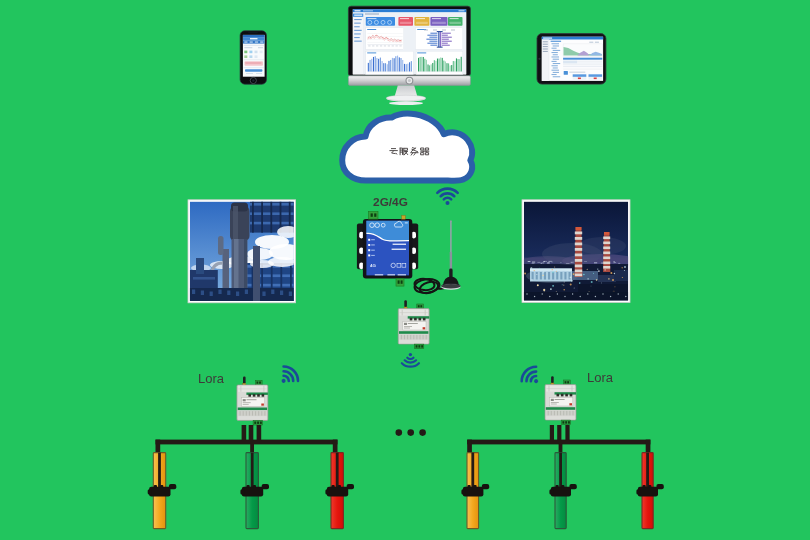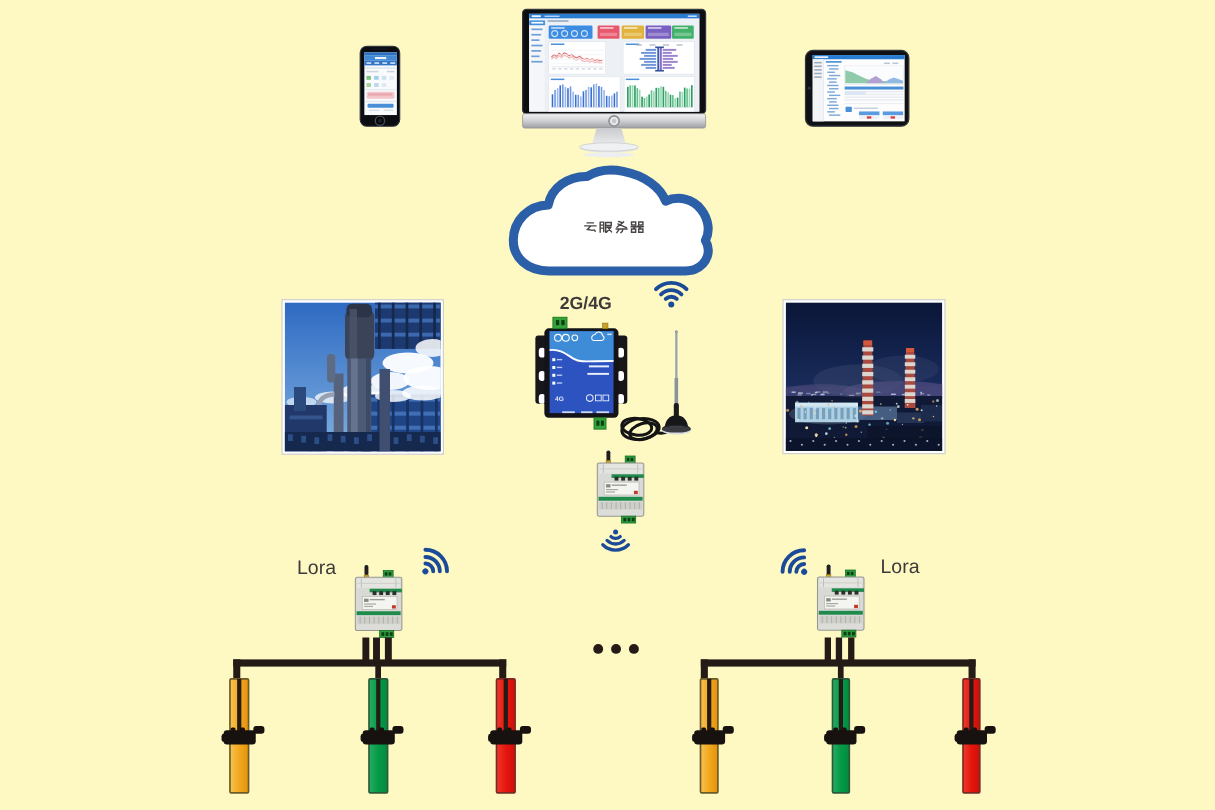--- a/index.html
+++ b/index.html
@@ -1,15 +1,15 @@
 <!DOCTYPE html>
 <html><head><meta charset="utf-8">
 <style>
 html,body{margin:0;padding:0;background:#fff}
-#stage{position:relative;width:810px;height:540px;background:#fef9c3;overflow:hidden;font-family:"Liberation Sans",sans-serif}
+#stage{position:relative;width:810px;height:540px;background:#22c55e;overflow:hidden;font-family:"Liberation Sans",sans-serif}
 </style></head>
 <body>
 <div id="stage">
 <svg width="810" height="540" viewBox="0 0 810 540">
 <defs>
 <linearGradient id="silver" x1="0" y1="0" x2="0" y2="1">
  <stop offset="0" stop-color="#f2f2f2"></stop>
           <stop offset="0.45" stop-color="#d4d4d6"></stop>
  <stop offset="1" stop-color="#9d9fa3"></stop>
         </linearGradient>

